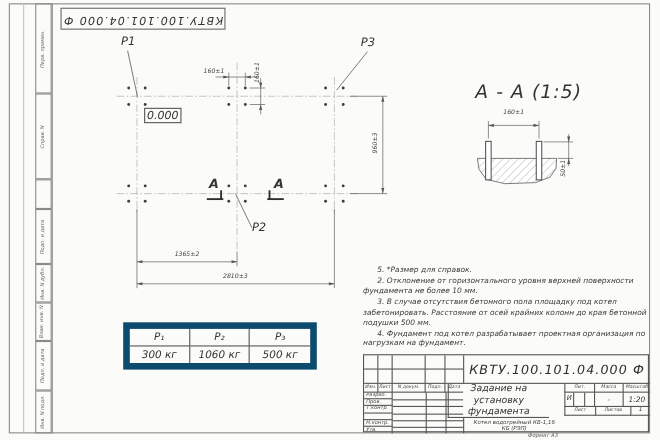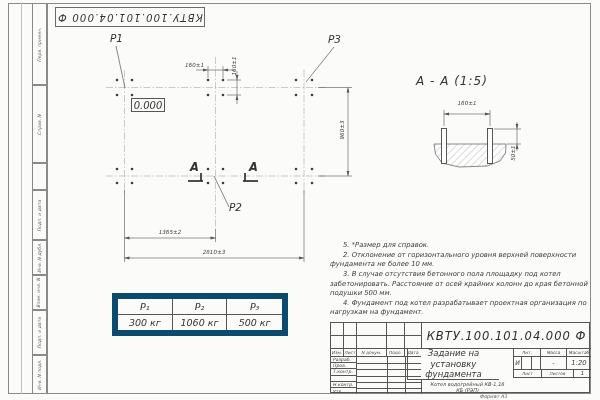--- a/index.html
+++ b/index.html
@@ -18,21 +18,21 @@
   .stamp span{transform:rotate(180deg);font-size:10px;font-style:italic;letter-spacing:1.2px;white-space:nowrap;color:#333;}
   
   .plabel{position:absolute;font-size:10.5px;font-style:italic;color:#333;}
   .dim{position:absolute;font-size:5.6px;font-style:italic;color:#444;text-align:center;white-space:nowrap;}
   .vdim{transform:rotate(-90deg);transform-origin:center;}
   .elev{position:absolute;left:131px;top:98px;width:34px;height:14px;border:0.8px solid #555;
         box-sizing:border-box;display:flex;align-items:center;justify-content:center;
         font-size:10px;font-style:italic;color:#333;}
   .axis-label{position:absolute;left:122px;top:116px;font-size:10.5px;font-style:italic;letter-spacing:1px;color:#333;}
   .sec-letter{position:absolute;font-size:11.5px;font-style:italic;font-weight:bold;color:#333;}
-  .sec-title{position:absolute;left:416px;top:74px;font-size:12px;font-style:italic;color:#333;letter-spacing:1px;}
+  .sec-title{position:absolute;left:432px;top:74px;font-size:17px;font-style:italic;color:#333;letter-spacing:1px;}
   
   .notes{position:absolute;left:330px;top:241px;width:260px;font-size:6.8px;font-style:italic;
          color:#3a3a3a;line-height:1.42;}
   .notes p{margin:0;text-indent:13px;}
   
   .ltable{position:absolute;left:112px;top:293px;width:176px;height:43px;border:6px solid #0c4a6e;
           box-sizing:border-box;display:grid;grid-template-columns:1fr 1fr 1fr;grid-template-rows:1fr 1fr;}
   .ltable div{border-right:0.8px solid #555;border-bottom:0.8px solid #555;display:flex;
               align-items:center;justify-content:center;font-size:9.5px;font-style:italic;color:#333;}
   .ltable div:nth-child(3n){border-right:none;}

